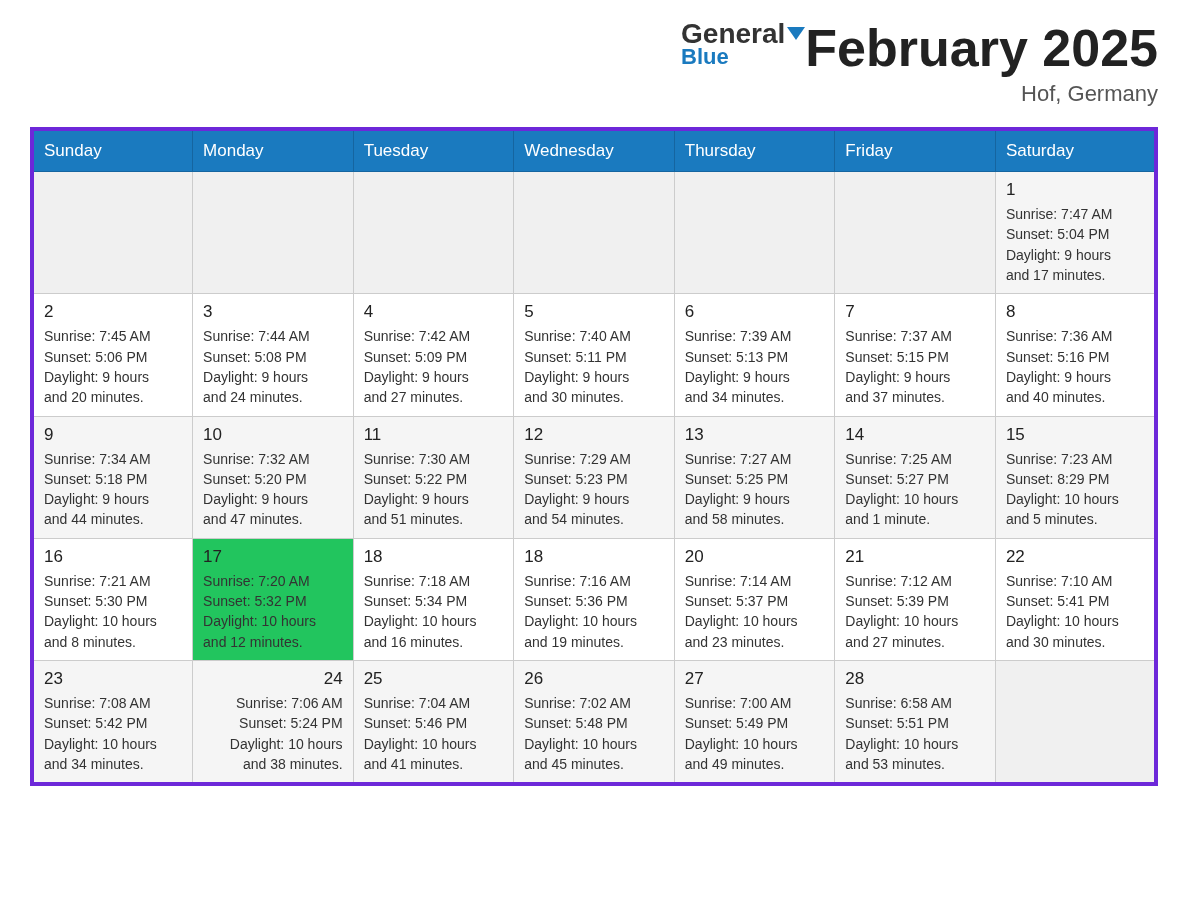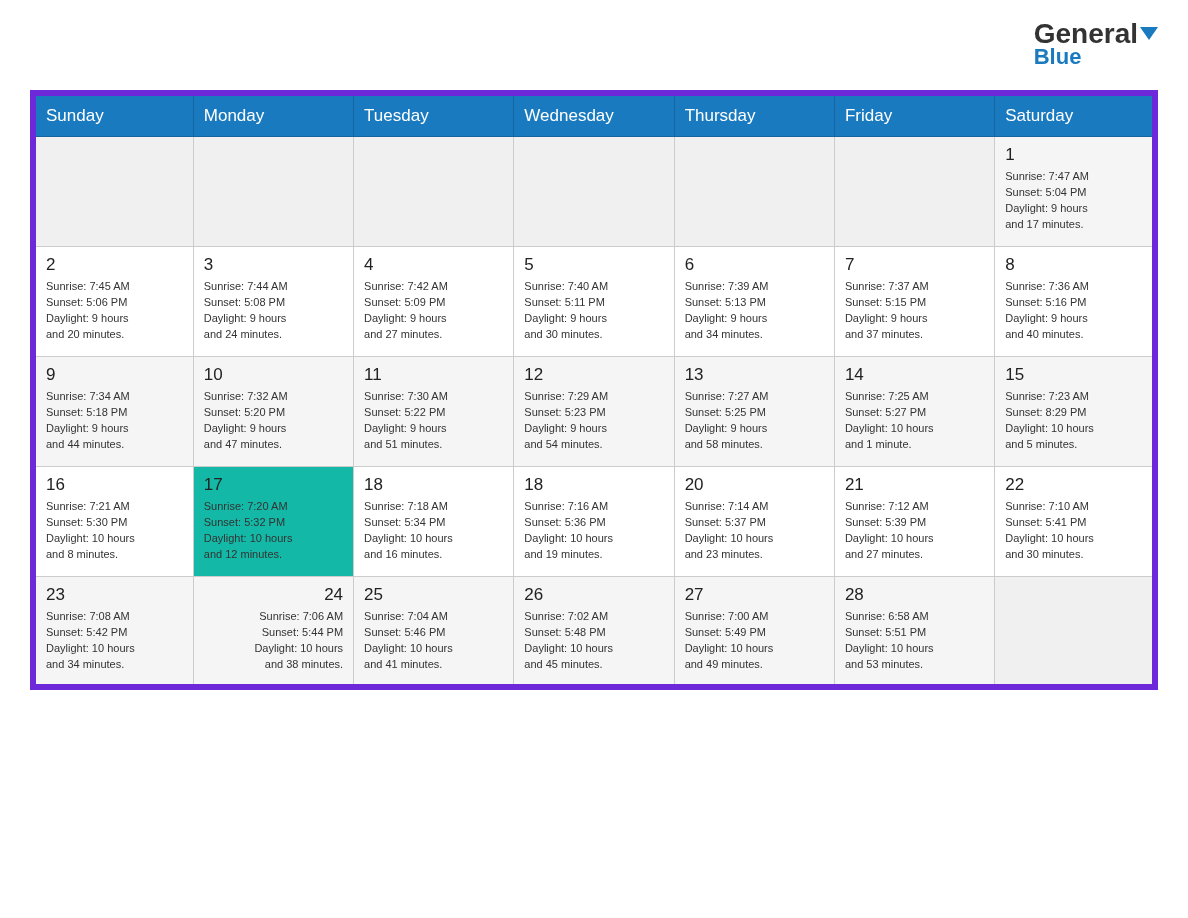--- a/index.html
+++ b/index.html
@@ -42,21 +42,21 @@
       line-height: 1.1;
     }
     .location {
       font-size: 22px;
       color: #555;
       margin-top: 4px;
     }
     .calendar {
       width: 100%;
       border-collapse: collapse;
-      border: 6px solid #6d28d9;
+      border: 4px solid #6d28d9;
     }
     .calendar th {
       background-color: #1a7abf;
       color: #fff;
       font-size: 17px;
       font-weight: normal;
       padding: 10px 10px;
       text-align: left;
       border: 1px solid #1565a0;
     }
@@ -77,37 +77,41 @@
       background: #fff;
     }
     .day-number {
       font-size: 17px;
       font-weight: normal;
       color: #222;
       display: block;
       margin-bottom: 4px;
     }
     .day-info {
-      font-size: 11px;
+      font-size: 14px;
       color: #333;
       line-height: 1.45;
     }
     .empty-cell {
       background: #f0f0f0 !important;
     }
   </style>
 </head>
 <body>
 
 <div class="header">
   <div class="logo">
     <div class="logo-text-general">
       General<span style="display:inline-block;width:0;height:0;border-left:9px solid transparent;border-right:9px solid transparent;border-top:13px solid #1a7abf;margin-left:2px;vertical-align:middle;position:relative;top:-2px;"></span>
     </div>
     <div class="logo-bottom">Blue</div>
+  </div>
+  <div class="title-area">
+    <div class="month-title">February 2025</div>
+    <div class="location">Hof, Germany</div>
   </div>
 </div>
 
 <table class="calendar">
   <thead>
     <tr>
       <th>Sunday</th>
       <th>Monday</th>
       <th>Tuesday</th>
       <th>Wednesday</th>
@@ -235,21 +239,21 @@
         </td>
       </tr>
       <tr>
         <td style="background: rgb(255, 255, 255);">
           <span class="day-number">16</span>
           <div class="day-info" style="white-space: pre-line;">Sunrise: 7:21 AM
 Sunset: 5:30 PM
 Daylight: 10 hours
 and 8 minutes.</div>
         </td>
-        <td style="background: #14b8a6;">
+        <td style="background: #22c55e;">
           <span class="day-number">17</span>
           <div class="day-info" style="white-space: pre-line;">Sunrise: 7:20 AM
 Sunset: 5:32 PM
 Daylight: 10 hours
 and 12 minutes.</div>
         </td>
         <td style="background: rgb(255, 255, 255);">
           <span class="day-number">18</span>
           <div class="day-info" style="white-space: pre-line;">Sunrise: 7:18 AM
 Sunset: 5:34 PM
@@ -289,21 +293,21 @@
         <td style="background: rgb(245, 245, 245);">
           <span class="day-number">23</span>
           <div class="day-info" style="white-space: pre-line;">Sunrise: 7:08 AM
 Sunset: 5:42 PM
 Daylight: 10 hours
 and 34 minutes.</div>
         </td>
         <td style="background: rgb(245, 245, 245); text-align: right;">
           <span class="day-number">24</span>
           <div class="day-info" style="white-space: pre-line;">Sunrise: 7:06 AM
-Sunset: 5:44 PM
+Sunset: 5:24 PM
 Daylight: 10 hours
 and 38 minutes.</div>
         </td>
         <td style="background: rgb(245, 245, 245);">
           <span class="day-number">25</span>
           <div class="day-info" style="white-space: pre-line;">Sunrise: 7:04 AM
 Sunset: 5:46 PM
 Daylight: 10 hours
 and 41 minutes.</div>
         </td>

